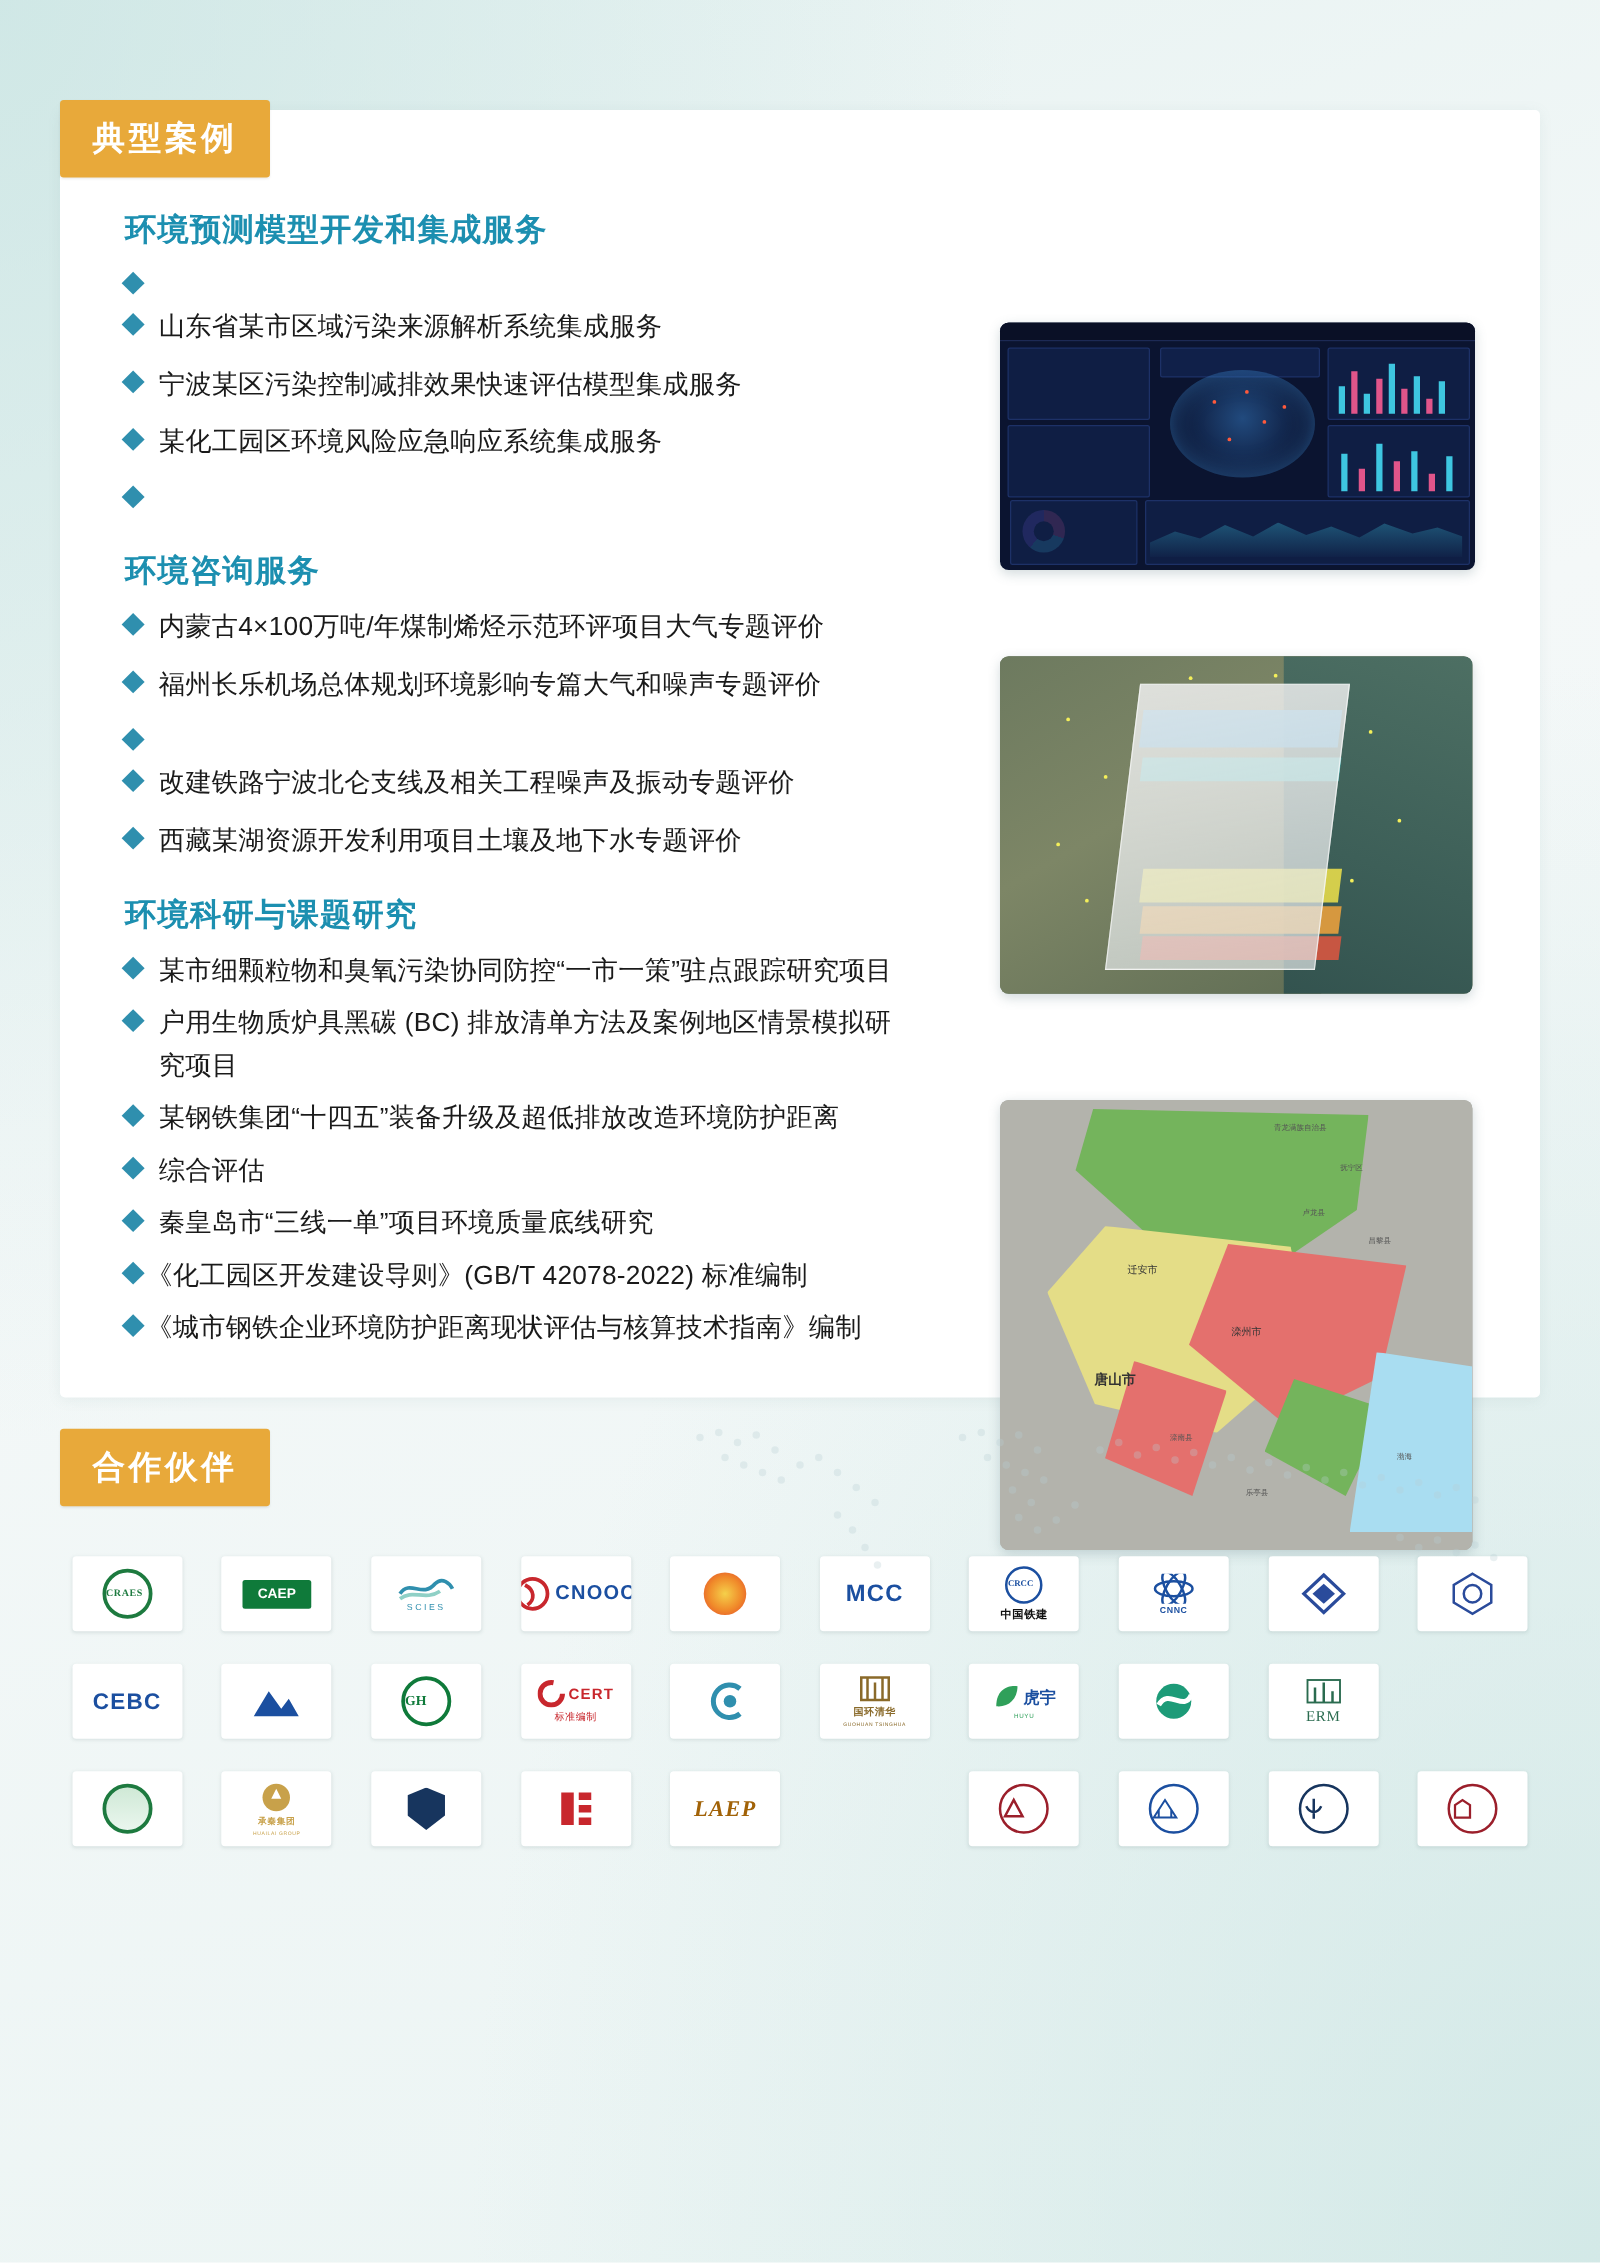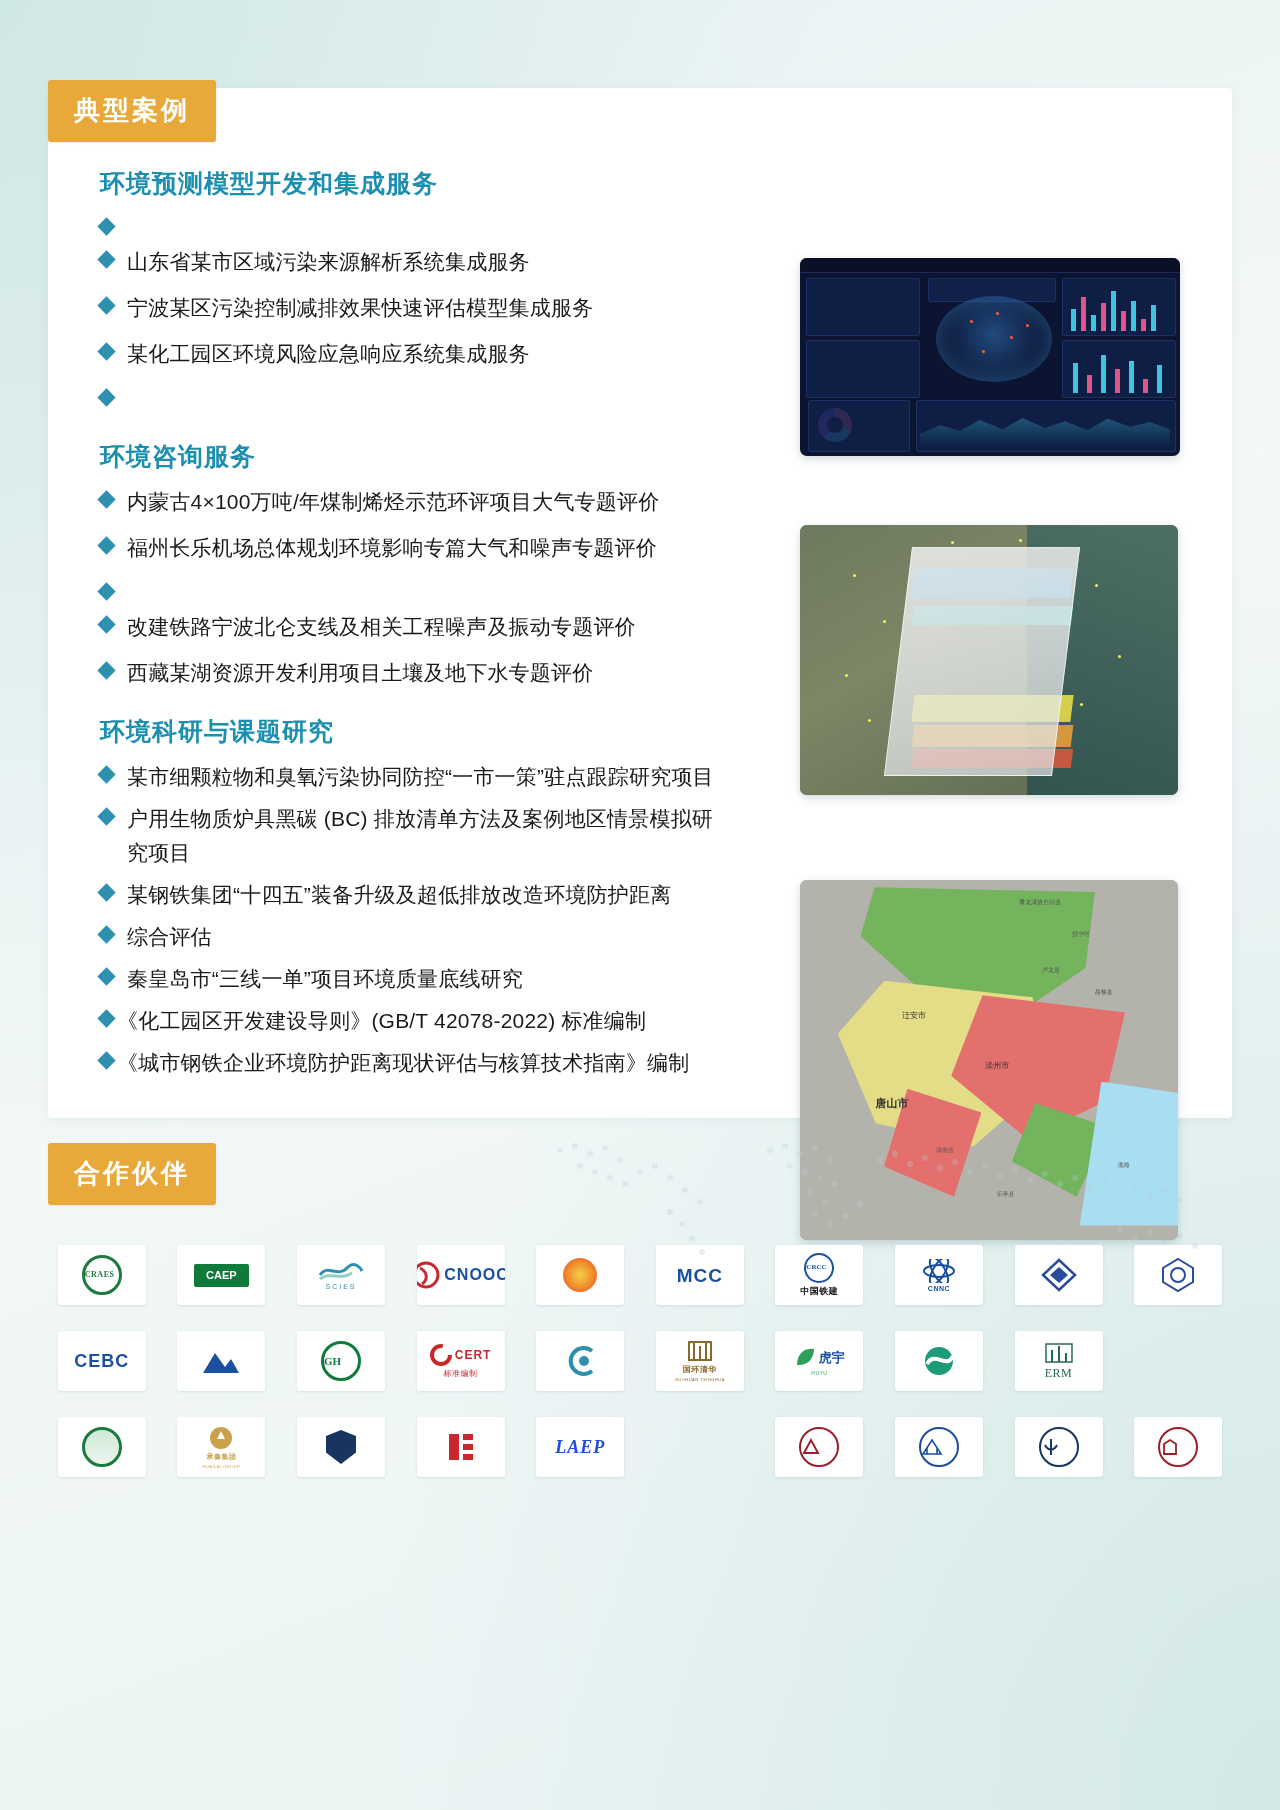--- a/index.html
+++ b/index.html
@@ -754,21 +754,21 @@
             <rect x="15" y="1" width="10" height="6" fill="#c8272d"></rect>
             <rect x="15" y="11" width="10" height="6" fill="#c8272d"></rect>
             <rect x="15" y="21" width="10" height="6" fill="#c8272d"></rect>
           </svg>
         </div>
       </div>
     </div>
 
     <div class="logo-cell">
       <div class="logo-box">
-        <div class="logo-mark" style="color:#1d4ed8; font-style:italic; font-size:18px; font-family:'Liberation Serif', serif; letter-spacing:1px;">LAEP</div>
+        <div class="logo-mark" style="color:#a16207; font-style:italic; font-size:18px; font-family:'Liberation Serif', serif; letter-spacing:1px;">LAEP</div>
       </div>
     </div>
 
     <div class="logo-cell">
       <div class="logo-box" style="box-shadow:none; background:transparent;"></div>
     </div>
 
     <div class="logo-cell">
       <div class="logo-box">
         <div class="logo-mark" style="color:#9b1f2b;">

